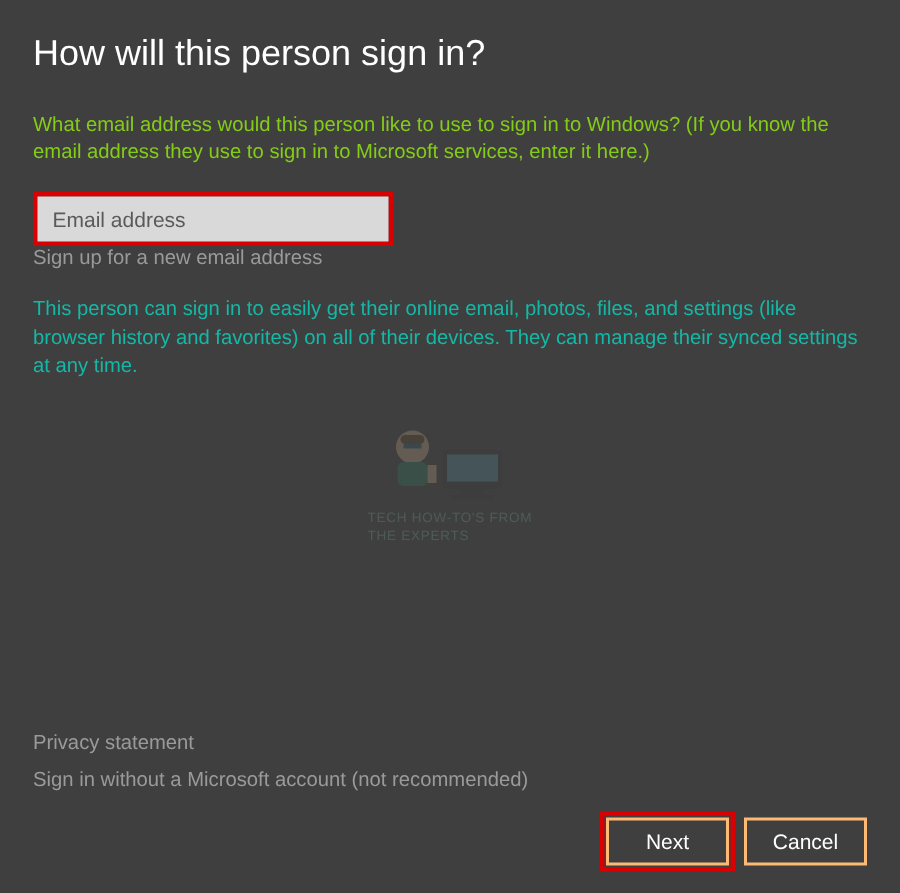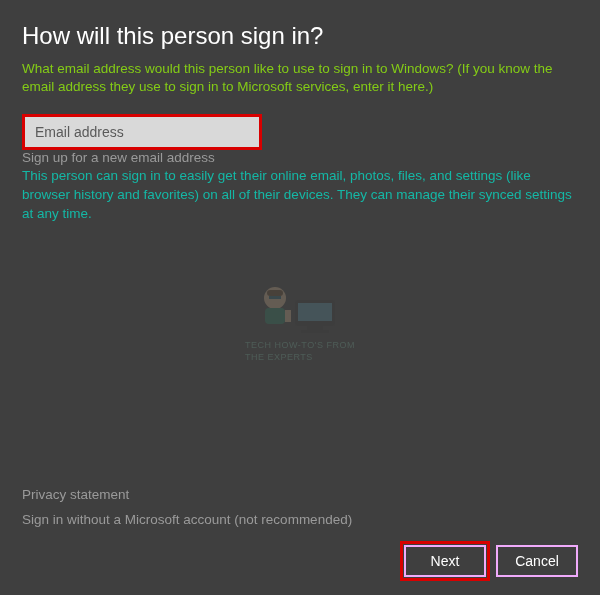--- a/index.html
+++ b/index.html
@@ -8,21 +8,21 @@
     background: #3f3f3f;
     font-family: "Segoe UI", Arial, sans-serif;
     color: #e8e8e8;
     position: relative;
     padding: 22px 22px 18px 22px;
   }
   .title {
     font-size: 24px;
     font-weight: 300;
     color: #ffffff;
-    margin-bottom: 10px;
+    margin-bottom: 24px;
   }
   .subtitle {
     font-size: 13.5px;
     line-height: 1.35;
     color: #84cc16;
     margin-bottom: 18px;
   }
   .email-wrap {
     display: inline-block;
     border: 3px solid #d80000;
@@ -36,21 +36,21 @@
     border: none;
     outline: none;
     font-size: 14px;
     padding: 0 10px;
     color: #555;
   }
   .email-input::placeholder { color: #5a5a5a; }
   .link-dim {
     font-size: 13.5px;
     color: #9a9a9a;
-    margin-bottom: 2px;
+    margin-bottom: 18px;
     cursor: pointer;
   }
   .body-text {
     font-size: 13.5px;
     line-height: 1.4;
     color: #14b8a6;
   }
   .watermark {
     position: absolute;
     left: 50%;
@@ -77,21 +77,21 @@
   .button-row {
     display: flex;
     justify-content: flex-end;
     gap: 10px;
     margin-top: 18px;
   }
   .btn {
     min-width: 82px;
     height: 32px;
     background: transparent;
-    border: 2px solid #f0abfc;
+    border: 2px solid #fdba74;
     color: #ffffff;
     font-size: 14px;
     font-family: inherit;
     cursor: pointer;
     padding: 0 14px;
   }
   .highlight-red {
     outline: 3px solid #d80000;
     outline-offset: 1px;
   }

